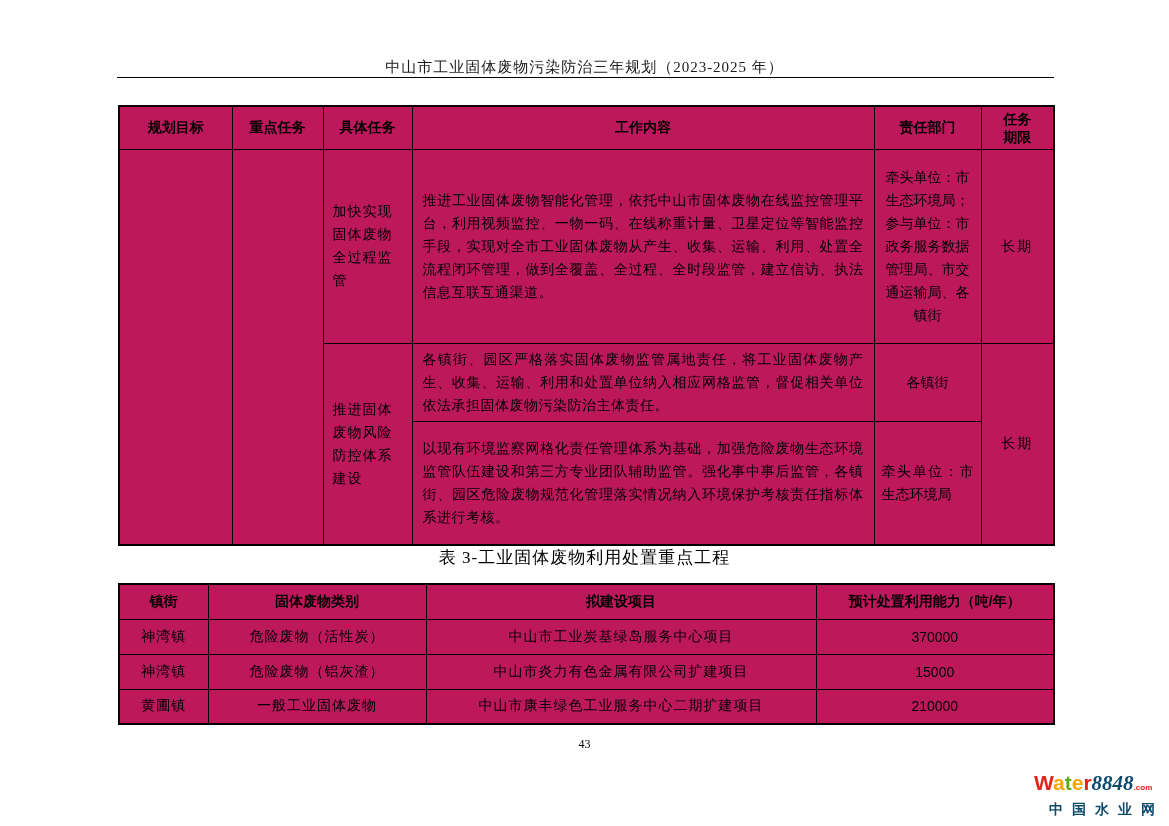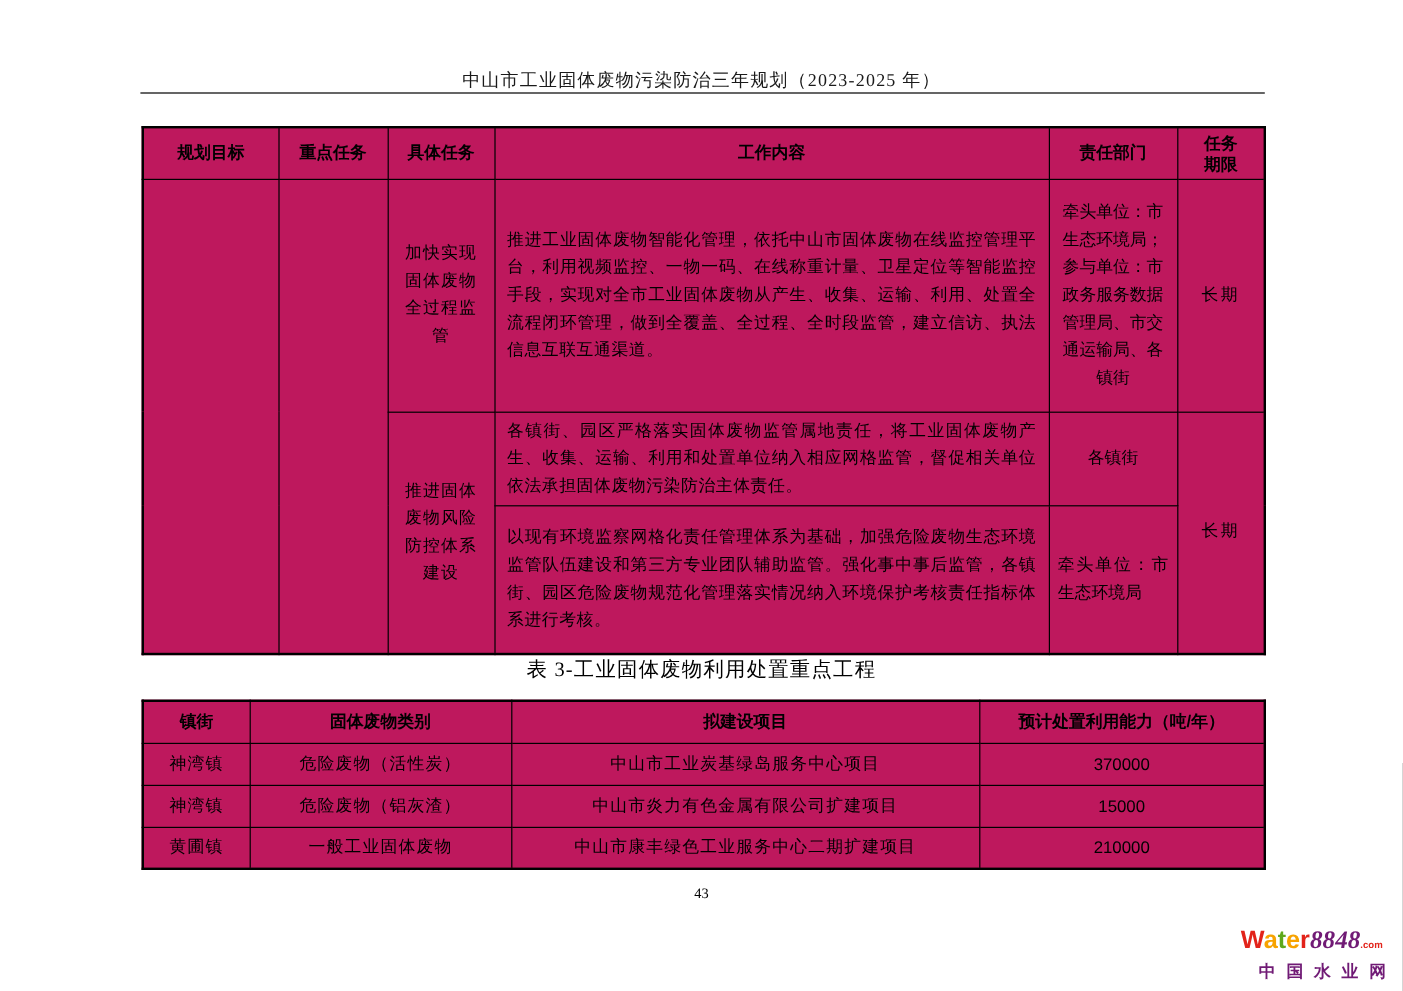--- a/index.html
+++ b/index.html
@@ -24,21 +24,21 @@
   td, th { border:1px solid #000; vertical-align:middle; overflow:hidden; }
   th {
     font-family:"Liberation Sans", sans-serif; font-weight:bold;
     font-size:14px; text-align:center;
   }
 
   
   .t1 { position:absolute; left:118px; top:105px; width:935px; border:2px solid #000; }
   .t1 td { font-size:14px; line-height:23px; }
   .t1 .h-row th { height:43px; }
-  .cell-task { padding:4px 9px; text-align:center; letter-spacing:1px; }
+  .cell-task { padding:4px 9px; text-align:left; letter-spacing:1px; }
   .cell-work {
     padding:4px 10px; text-align:justify; text-justify:inter-ideograph;
     letter-spacing:0.5px;
   }
   .cell-dept {
     padding:16px 5px; text-align:center; line-height:20px; font-size:13.5px;
   }
   .cell-dept-left { text-align:justify; text-align-last:left; padding:4px 7px; }
   .cell-period { text-align:center; letter-spacing:2px; }
   .wrap-2 { display:inline-block; width:2.4em; line-height:18px; }
@@ -75,21 +75,21 @@
     font-family:"Liberation Sans", sans-serif; font-size:8px;
     font-weight:bold; vertical-align:baseline;
   }
   .logo-line2 {
     font-family:"Liberation Sans", sans-serif; font-weight:bold;
     font-size:14px; letter-spacing:9px; line-height:20px; white-space:nowrap;text-align:right;
   }
   .lg-r { color:#e2231a; }
   .lg-o { color:#f7a300; }
   .lg-g { color:#5fa91d; }
-  .lg-b { color:#701a75; }
+  .lg-b { color:#0c4a6e; }
 </style>
 </head>
 <body>
 
 <div class="page">
 
   <div class="doc-header">中山市工业固体废物污染防治三年规划（2023-2025 年）</div>
   <div class="header-rule"></div>
 
   <table class="t1">

